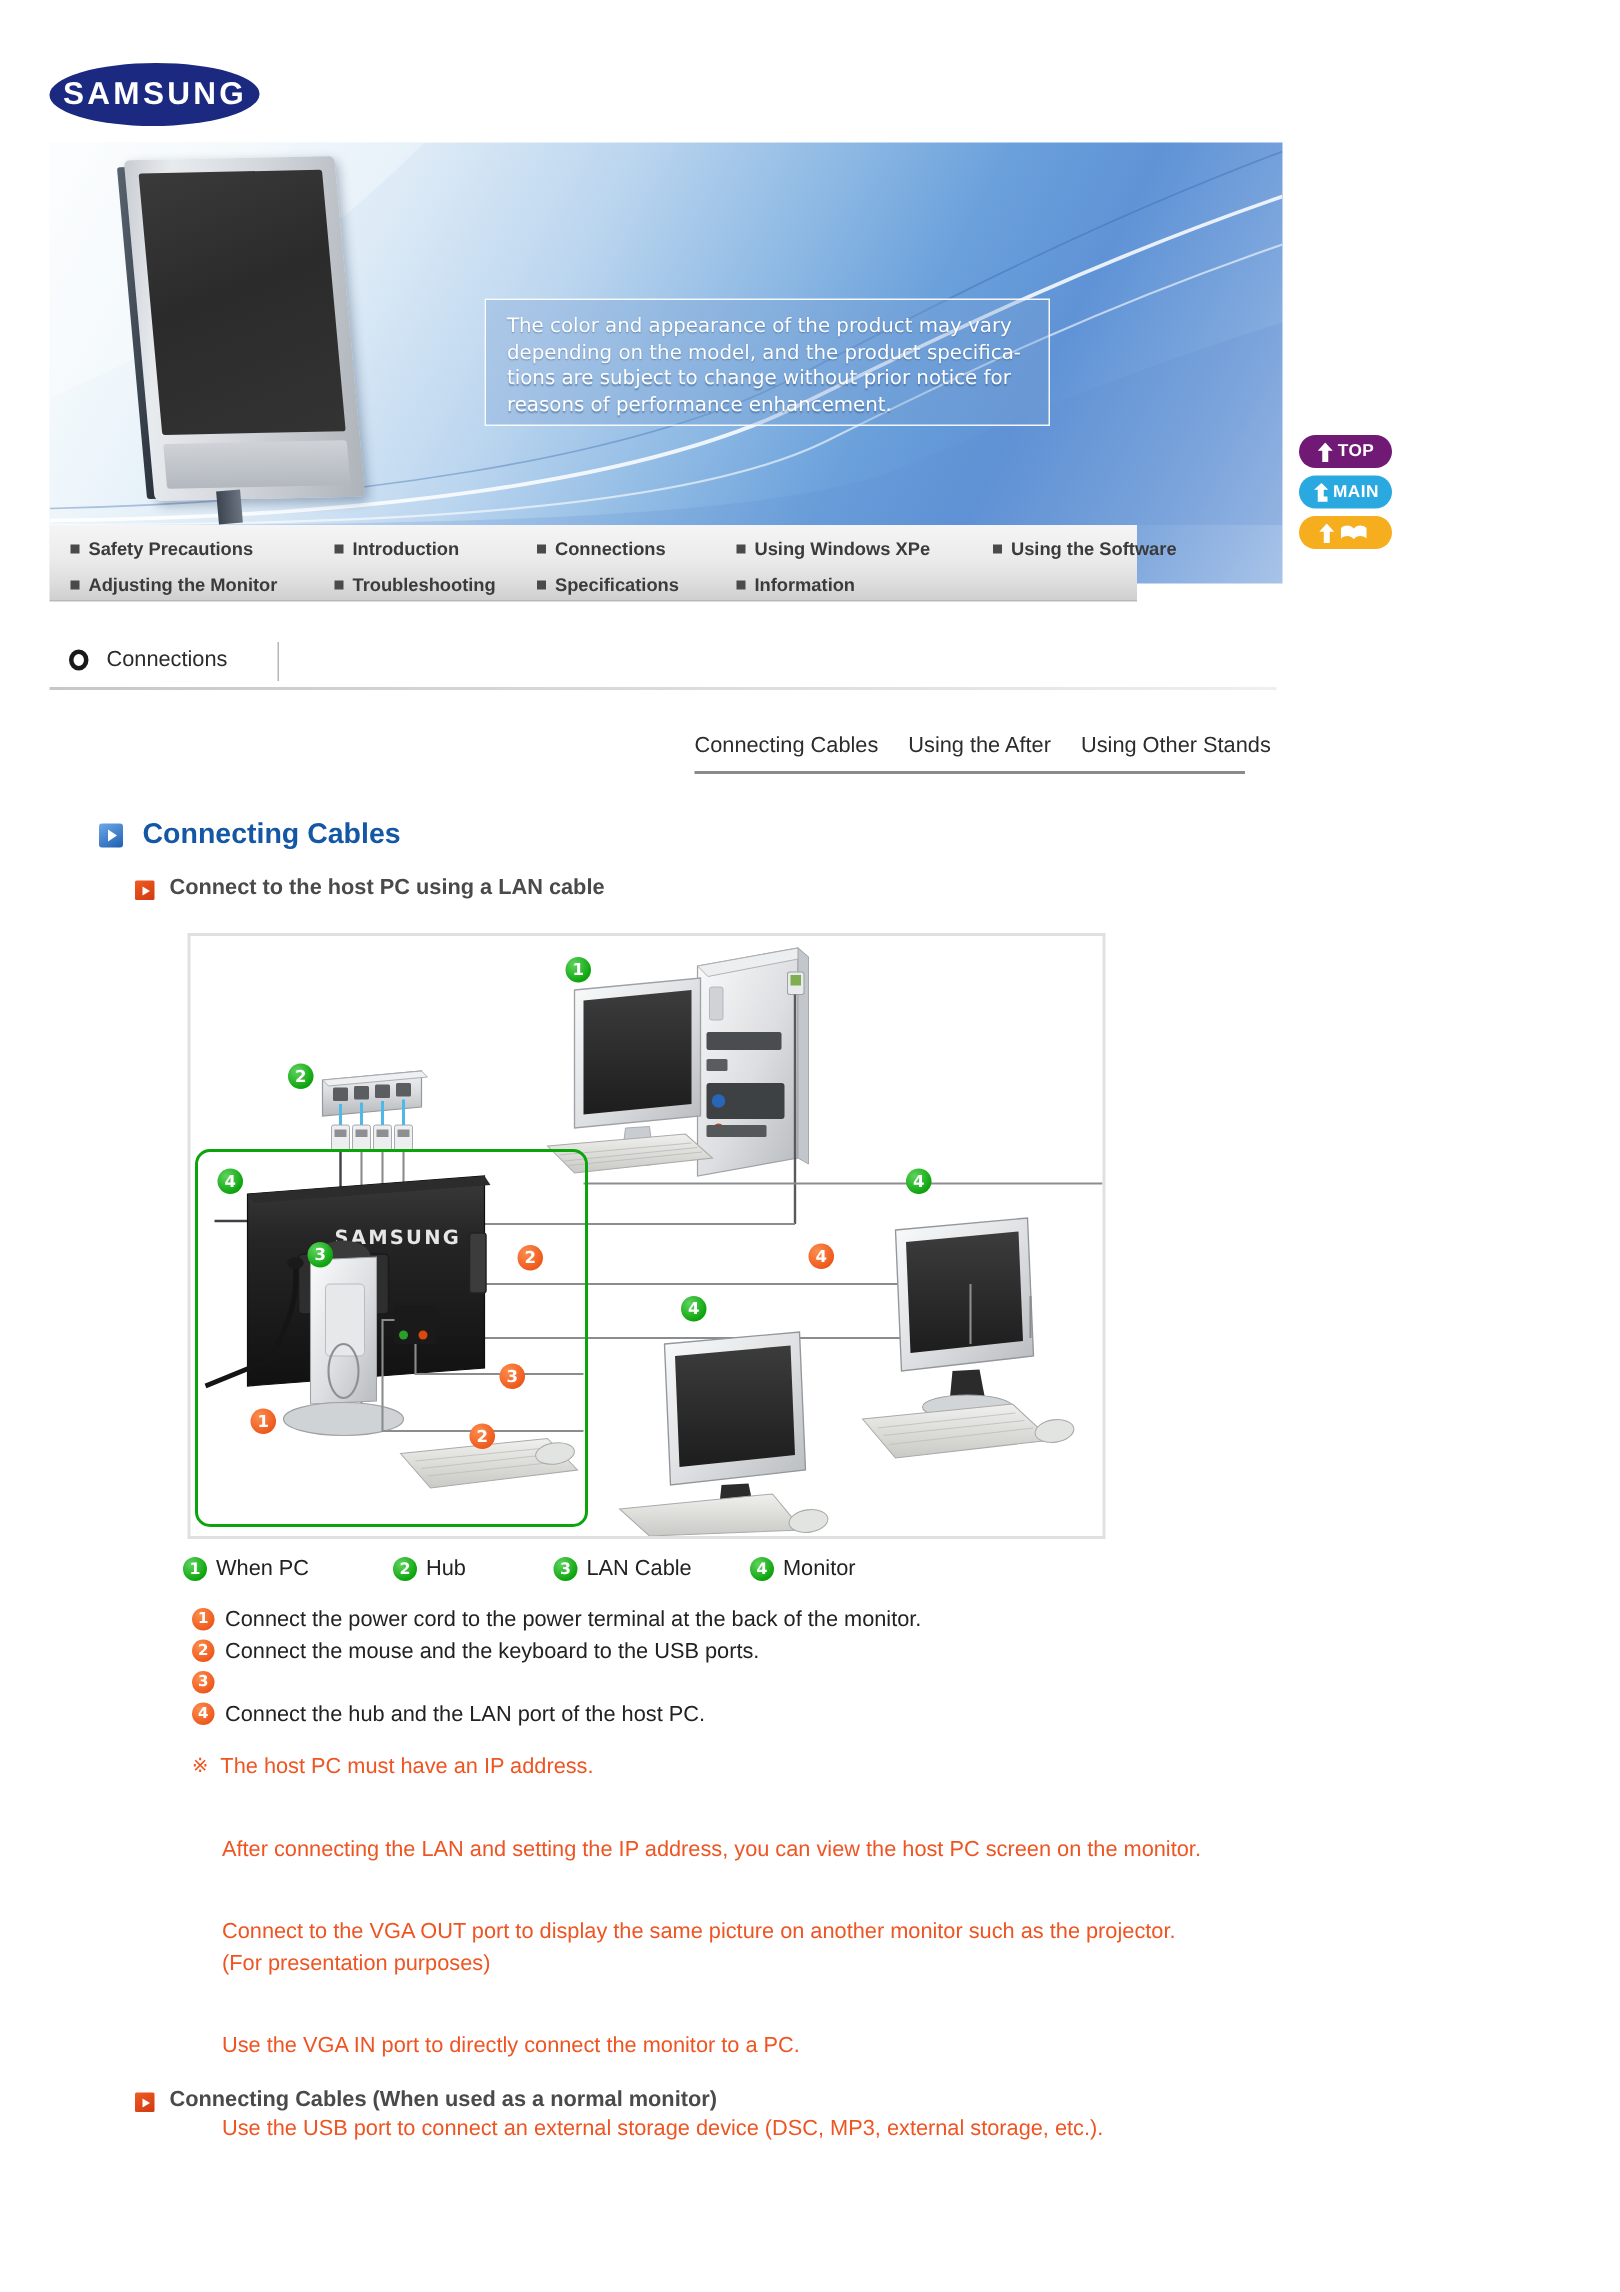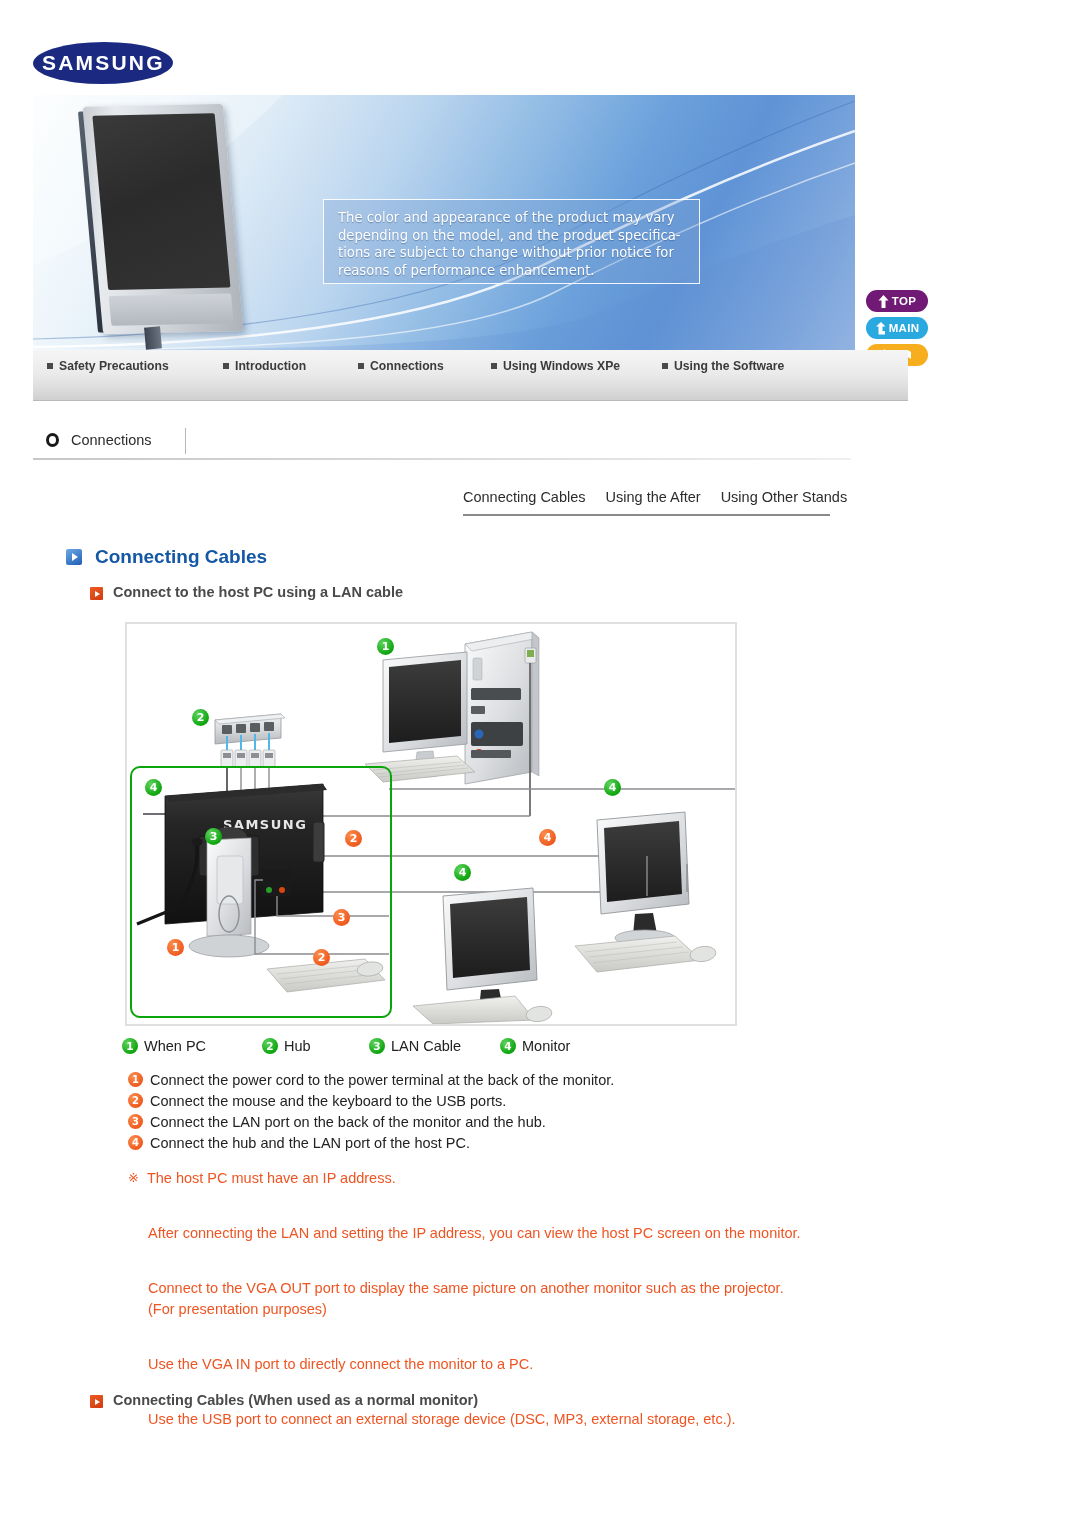--- a/index.html
+++ b/index.html
@@ -90,21 +90,21 @@
     margin-bottom: 5px; color: #fff; font-size: 11.5px; font-weight: bold;
     font-family: "Liberation Sans", sans-serif; letter-spacing: .3px;
   }
   .pill.top { background: #701a75; margin-top: 40px; }
   .pill.main { background: #2aa9e0; }
   .pill.mail { background: #f6ad1e; }
   .pill svg { display: block; }
 
   
   .navbar {
-    position: absolute; left: 33px; top: 350px; width: 875px; height: 51px;
+    position: absolute; left: 33px; top: 350px; width: 725px; height: 51px;
     background: linear-gradient(180deg,#f5f5f5 0%,#ebebeb 45%,#dedede 75%,#cfcfcf 100%);
     border-bottom: 1px solid #b9b9b9;
   }
   .navrow { position: absolute; left: 0; width: 822px; height: 25px; }
   .navrow.r1 { top: 3px; }
   .navrow.r2 { top: 27px; }
   .navitem {
     position: absolute; display: flex; align-items: center; gap: 6px;
     font-size: 12.2px; font-weight: bold; color: #3b3b3b;
     font-family: "Liberation Sans", sans-serif; white-space: nowrap;
@@ -297,20 +297,38 @@
           <span class="sq"></span>
           <span>Connections</span>
         </div>
       <div class="navitem" style="left:458px;">
           <span class="sq"></span>
           <span>Using Windows XPe</span>
         </div>
       <div class="navitem" style="left:629px;">
           <span class="sq"></span>
           <span>Using the Software</span>
+        </div>
+    </div>
+    <div class="navrow r2">
+      <div class="navitem" style="left:14px;">
+          <span class="sq"></span>
+          <span>Adjusting the Monitor</span>
+        </div>
+      <div class="navitem" style="left:190px;">
+          <span class="sq"></span>
+          <span>Troubleshooting</span>
+        </div>
+      <div class="navitem" style="left:325px;">
+          <span class="sq"></span>
+          <span>Specifications</span>
+        </div>
+      <div class="navitem" style="left:458px;">
+          <span class="sq"></span>
+          <span>Information</span>
         </div>
     </div>
   </div>
 
   <div class="crumb">
     <span class="crumb-ring"></span>
     <span class="crumb-label">Connections</span>
   </div>
   <div class="crumb-divider"></div>
   <div class="crumb-rule"></div>
@@ -518,21 +536,20 @@
     <div class="step">
       <span class="sbadge">1</span>
       <span class="txt">Connect the power cord to the power terminal at the back of the monitor.</span>
     </div>
     <div class="step">
       <span class="sbadge">2</span>
       <span class="txt">Connect the mouse and the keyboard to the USB ports.</span>
     </div>
     <div class="step">
       <span class="sbadge">3</span>
-      <span class="txt">Connect the LAN port on the back of the monitor and the hub.</span>
     </div>
     <div class="step">
       <span class="sbadge">4</span>
       <span class="txt">Connect the hub and the LAN port of the host PC.</span>
     </div>
   </div>
 
   <div class="notes">
     <div class="note-first">
       <span class="note-mark">※</span>

